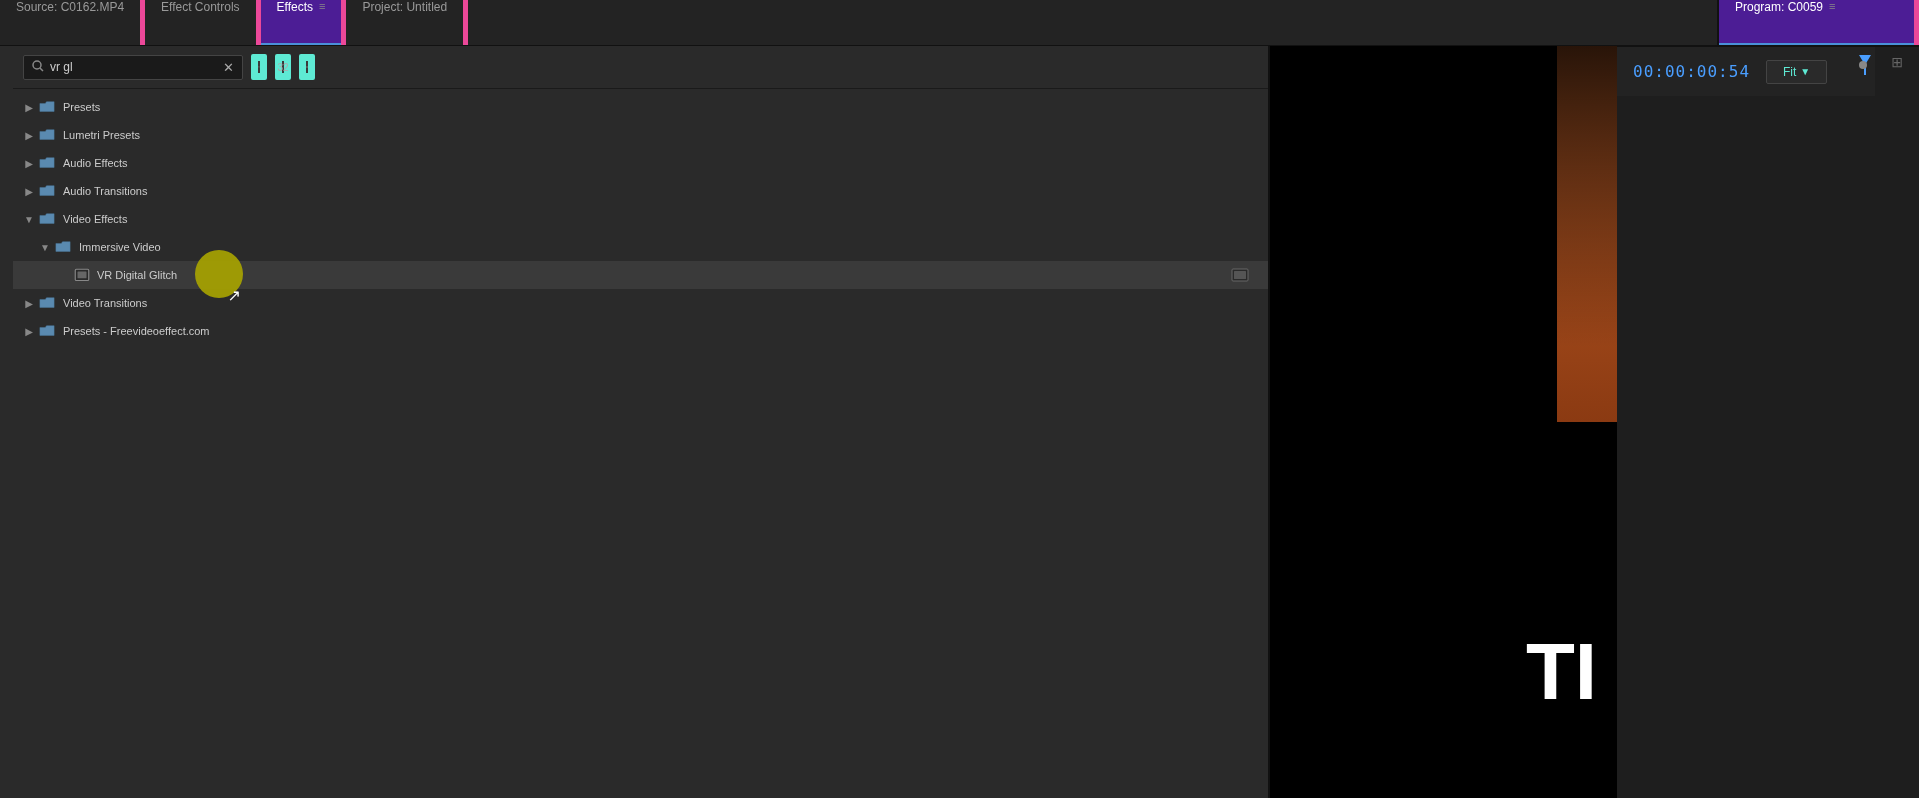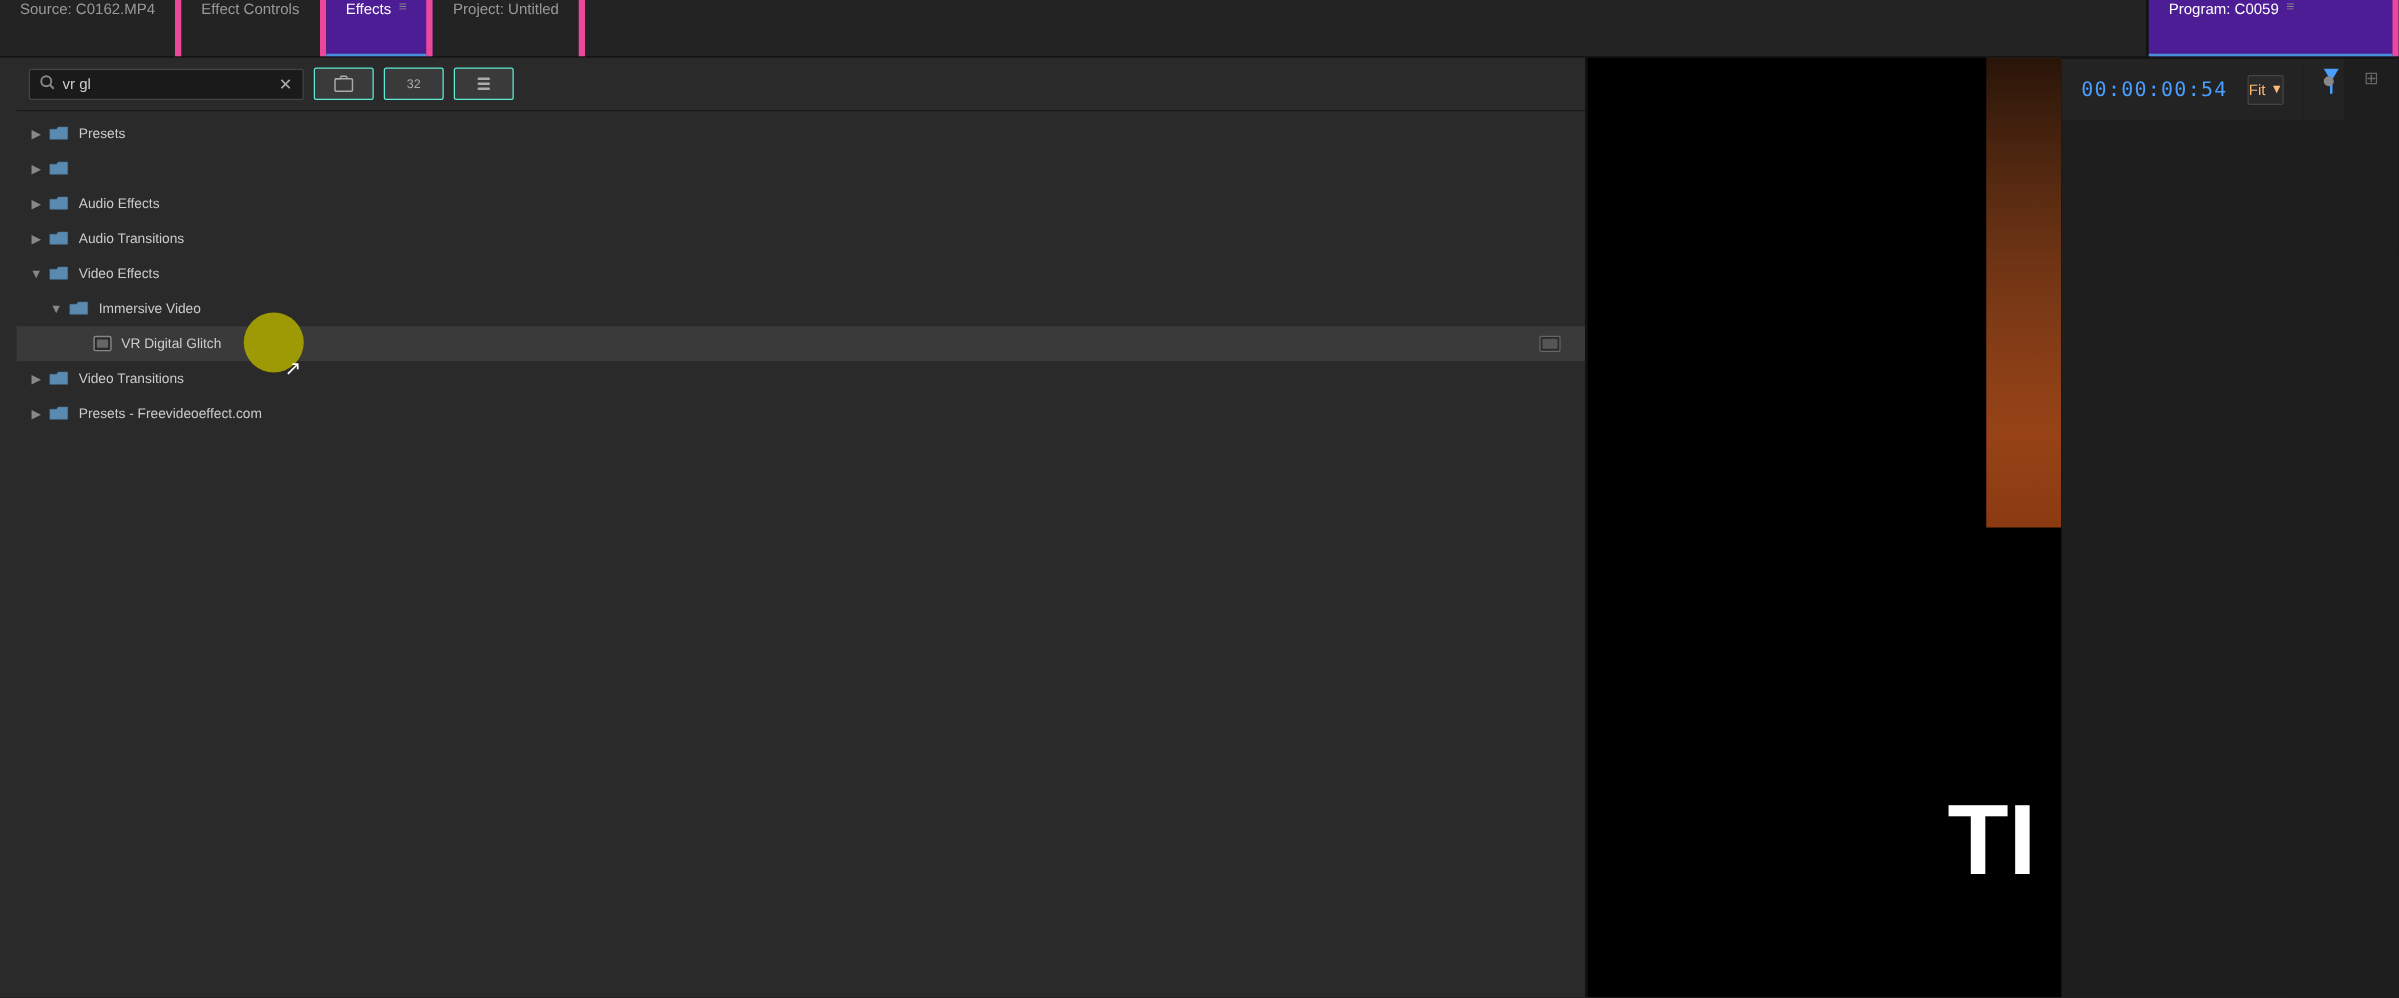--- a/index.html
+++ b/index.html
@@ -115,24 +115,24 @@
     .clear-btn {
       color: #888;
       cursor: pointer;
       font-size: 13px;
       line-height: 1;
       background: none;
       border: none;
       color: #aaa;
     }
     .toolbar-btn {
-      width: 48px;
+      width: 16px;
       height: 26px;
       background: #3a3a3a;
-      border: 1px solid #5eead4;
+      border: 7px solid #5eead4;
       border-radius: 2px;
       color: #aaa;
       display: flex;
       align-items: center;
       justify-content: center;
       cursor: pointer;
       font-size: 11px;
     }
     .toolbar-btn span {
       font-size: 10px;
@@ -270,24 +270,24 @@
       font-size: 16px;
       font-family: monospace;
       letter-spacing: 1px;
     }
 
     .fit-dropdown {
       display: flex;
       align-items: center;
       background: #2a2a2a;
       border: 1px solid #444;
-      padding: 4px 0;
+      padding: 4px 16px;
       border-radius: 2px;
       cursor: pointer;
-      color: #fdba74;
+      color: #5eead4;
       font-size: 12px;
       gap: 4px;
     }
 
     
     .scrubber-area {
       background: #232323;
       border-top: 1px solid #111;
       padding: 4px 16px 8px;
       height: 50px;
@@ -435,20 +435,21 @@
         <span class="item-label">Presets</span>
       </div>
 
       <div class="tree-item">
         <div class="expand-icon">▶</div>
         <div class="folder-icon">
           <svg viewBox="0 0 18 14" fill="none">
             <path d="M1 3h6l1.5-2H17v11H1V3z" fill="#5a8ab0" stroke="#4a7a9f" stroke-width="0.5"></path>
           </svg>
         </div>
+        <span class="item-label">Lumetri Presets</span>
       </div>
 
       <div class="tree-item">
         <div class="expand-icon">▶</div>
         <div class="folder-icon">
           <svg viewBox="0 0 18 14" fill="none">
             <path d="M1 3h6l1.5-2H17v11H1V3z" fill="#5a8ab0" stroke="#4a7a9f" stroke-width="0.5"></path>
           </svg>
         </div>
         <span class="item-label">Audio Effects</span>

